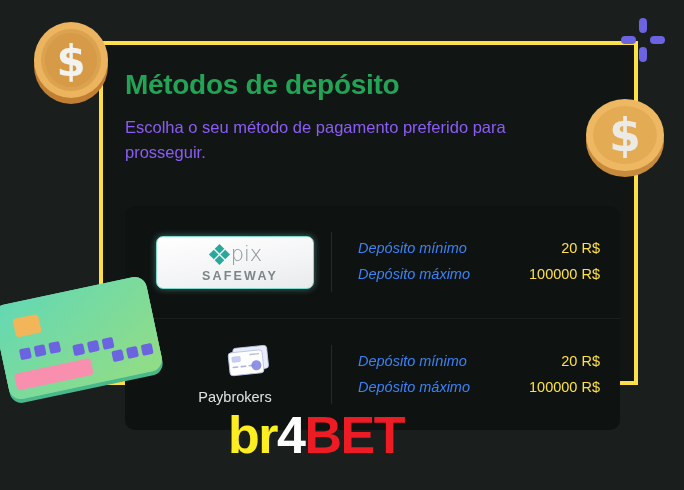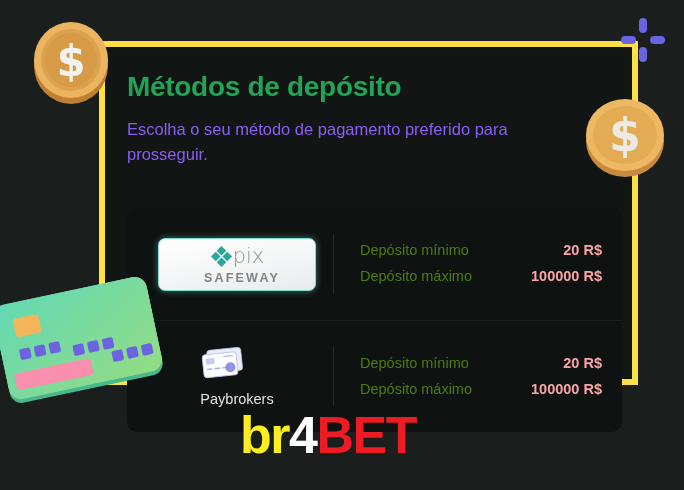--- a/index.html
+++ b/index.html
@@ -16,21 +16,21 @@
   }
 
   
   #deposit-panel {
     position: absolute;
     left: 99px;
     top: 41px;
     width: 539px;
     height: 344px;
     background: #111614;
-    border: 6px solid #fde047;
+    border: 4px solid #fde047;
     box-sizing: border-box;
     z-index: 3;
   }
 
   #panel-inner {
     position: absolute;
     left: 0; top: 0; right: 0; bottom: 0;
     padding: 24px 22px 0 22px;
     box-sizing: border-box;
   }
@@ -99,27 +99,28 @@
   }
 
   .info-line {
     display: flex;
     justify-content: space-between;
     align-items: baseline;
     font-size: 14.5px;
     line-height: 1.78;
   }
   .info-label {
-    color: #4d7c0f;
+    color: #3b82f6;
     font-weight: 400;
     white-space: nowrap;
+    font-style: italic;
   }
   .info-value {
-    color: #fca5a5;
-    font-weight: bold;
+    color: #fde047;
+    font-weight: normal;
     white-space: nowrap;
   }
 
   
   #pix-badge {
     width: 158px;
     height: 53px;
     background: linear-gradient(170deg, #ffffff 0%, #f3f4f5 60%, #e9eaec 100%);
     border-radius: 7px;
     border: 1.5px solid #7fd9cb;
@@ -150,21 +151,21 @@
     font-weight: bold;
     letter-spacing: 2.2px;
     margin-top: 3px;
     margin-left: 10px;
   }
 
   
   #paybrokers-logo-wrap {
     display: flex;
     flex-direction: column;
-    align-items: flex-start;
+    align-items: flex-end;
   }
   #paybrokers-label {
     color: #dfe3e1;
     font-size: 14.5px;
     margin-top: 9px;
     font-weight: 400;
   }
 
   
   .coin {
@@ -188,21 +189,21 @@
   #plus-cursor {
     position: absolute;
     left: 620px;
     top: 17px;
     z-index: 9;
   }
 
   
   #brand-watermark {
     position: absolute;
-    left: 240px;
+    left: 228px;
     top: 409px;
     z-index: 8;
     font-weight: bold;
     font-size: 52px;
     letter-spacing: -1.5px;
     line-height: 1;
     white-space: nowrap;
     font-family: "Liberation Sans", sans-serif;
     pointer-events: none;
   }

